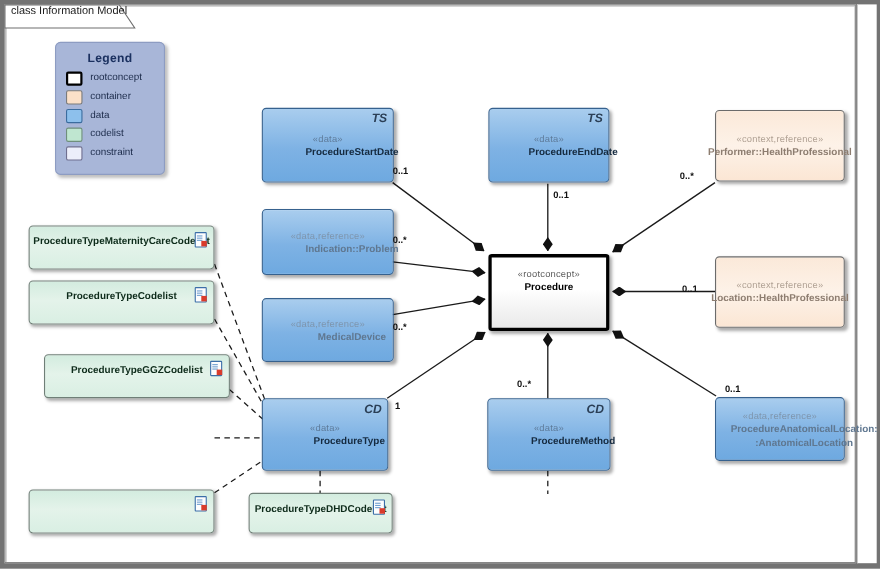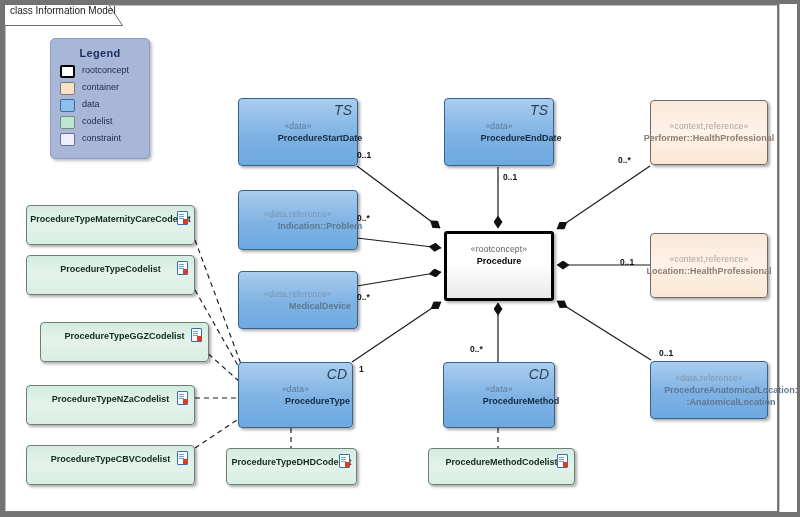--- a/index.html
+++ b/index.html
@@ -52,22 +52,22 @@
          border:1.2px solid #6b6b6b;color:#9a8b7e;}
   .n-ctx .stereo{color:#b0a194;}
   .n-ctx .nm{color:#8d7d70;}
 
   
   .n-code{background:linear-gradient(180deg,#d3ecdf 0%,#e4f3ea 45%,#d9efe3 100%);
           border:1.2px solid #6f7f77;color:#17301f;
           flex-direction:row;justify-content:center;align-items:flex-start;}
   .n-code .nm{color:#0d2b1a;font-size:9px;font-weight:bold;padding-top:7px;}
 
-  .corner-tag{position:absolute;right:5px;top:3px;font-size:14px;
-        font-style:italic;font-weight:normal;color:#2b3f56;}
+  .corner-tag{position:absolute;right:5px;top:3px;font-size:11px;
+        font-style:italic;font-weight:bold;color:#2b3f56;}
 
   
   .doc-ic{position:absolute;width:11px;height:13px;}
   .doc-ic .pg{position:absolute;left:0;top:0;width:9px;height:12px;
         background:#fdfdfe;border:1px solid #3b6ea8;border-radius:1px;}
   .doc-ic .ln{position:absolute;left:2px;width:5px;height:1px;background:#6f9fd0;}
   .doc-ic .rd{position:absolute;right:0px;bottom:0px;width:5px;height:5px;
         background:#d93b2b;}
 
   
@@ -251,63 +251,42 @@
     <span class="nm">ProcedureTypeGGZCodelist</span>
     <span class="doc-ic" style="right:6px;top:5px;">
       <span class="pg"></span>
         <span class="ln" style="top:3px;"></span>
       <span class="ln" style="top:5px;"></span>
         <span class="ln" style="top:7px;"></span>
       <span class="rd"></span>
     </span>
   </div>
 
-  <div class="node n-code" style="left:26px;top:385px;width:169px;height:40px;">
-    <span class="nm">ProcedureTypeNZaCodelist</span>
-    <span class="doc-ic" style="right:6px;top:5px;">
-      <span class="pg"></span>
-        <span class="ln" style="top:3px;"></span>
-      <span class="ln" style="top:5px;"></span>
-        <span class="ln" style="top:7px;"></span>
-      <span class="rd"></span>
-    </span>
-  </div>
 
   <div class="node n-code" style="left:26px;top:445px;width:169px;height:40px;">
-    <span class="nm">ProcedureTypeCBVCodelist</span>
     <span class="doc-ic" style="right:6px;top:5px;">
       <span class="pg"></span>
         <span class="ln" style="top:3px;"></span>
       <span class="ln" style="top:5px;"></span>
         <span class="ln" style="top:7px;"></span>
       <span class="rd"></span>
     </span>
   </div>
 
   <div class="node n-code" style="left:226px;top:448px;width:131px;height:37px;">
     <span class="nm">ProcedureTypeDHDCodelist</span>
     <span class="doc-ic" style="right:6px;top:5px;">
       <span class="pg"></span>
         <span class="ln" style="top:3px;"></span>
       <span class="ln" style="top:5px;"></span>
         <span class="ln" style="top:7px;"></span>
       <span class="rd"></span>
     </span>
   </div>
 
-  <div class="node n-code" style="left:428px;top:448px;width:147px;height:37px;">
-    <span class="nm">ProcedureMethodCodelist</span>
-    <span class="doc-ic" style="right:6px;top:5px;">
-      <span class="pg"></span>
-        <span class="ln" style="top:3px;"></span>
-      <span class="ln" style="top:5px;"></span>
-        <span class="ln" style="top:7px;"></span>
-      <span class="rd"></span>
-    </span>
-  </div>
 
   <div class="mult" style="left:357px;top:150px;">0..1</div>
   <div class="mult" style="left:503px;top:172px;">0..1</div>
   <div class="mult" style="left:357px;top:213px;">0..*</div>
   <div class="mult" style="left:357px;top:292px;">0..*</div>
   <div class="mult" style="left:618px;top:155px;">0..*</div>
   <div class="mult" style="left:620px;top:257px;">0..1</div>
   <div class="mult" style="left:659px;top:348px;">0..1</div>
   <div class="mult" style="left:359px;top:364px;">1</div>
   <div class="mult" style="left:470px;top:344px;">0..*</div>

